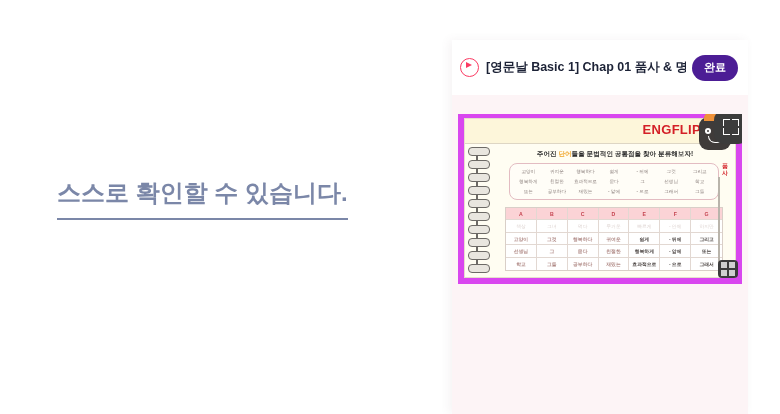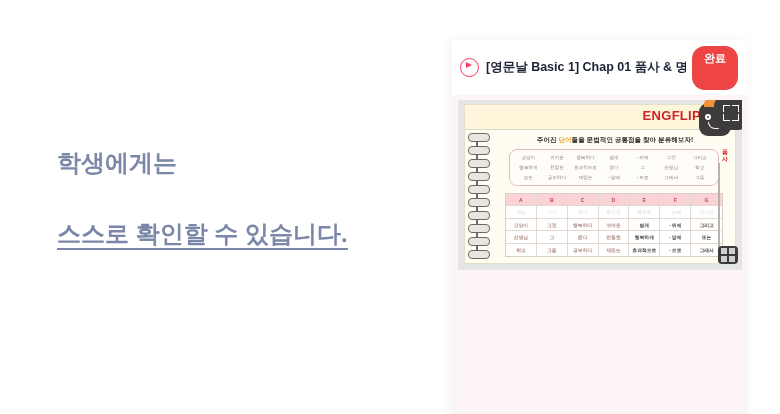--- a/index.html
+++ b/index.html
@@ -31,21 +31,21 @@
   }
   .copy-line{
     color:#7b87a8;
     font-size:24px;
     font-weight:bold;
     line-height:41px;
     white-space:nowrap;
   }
   .copy-line.underlined .u{
     border-bottom:2px solid #7b87a8;
-    padding-bottom:1px;
+    padding-bottom:12px;
   }
   .copy-gap{height:30px;}
 
   
   .phone-panel{
     position:absolute; left:452px; top:40px;
     width:296px; height:374px;
     background:#fdf4f6;
     overflow:hidden;
     box-shadow:-3px 0 9px rgba(120,90,100,.07);
@@ -71,35 +71,35 @@
   .panel-title{
     flex:1 1 auto;
     font-size:12.5px;
     font-weight:bold;
     color:#1c2236;
     white-space:nowrap;
     overflow:hidden;
   }
   .done-badge{
     flex:0 0 auto;
-    background:#ef4444;
+    background:#4c1d95;
     color:#ffffff;
     font-size:11px;
     font-weight:bold;
     border-radius:13px;
-    padding:5px 12px 24px;
+    padding:5px 12px 6px;
     margin-left:6px;
     text-align:right;
   }
 
   
   .video-wrap{
-    position:absolute;left:6px;top:60px;
+    position:absolute;left:6px;top:74px;
     width:284px;height:170px;
-    background:#e5e5e5;
+    background:#d946ef;
     overflow:hidden;
   }
   .note-page{
     position:absolute;left:6px;top:4px;right:6px;bottom:6px;
     background:#fffdf2;
     border:1px solid #e6decd;
   }
   .note-top-band{
     position:absolute;left:0;top:0;width:100%;height:24px;
     background:#fdf6da;
@@ -203,21 +203,20 @@
   .mini-grid{display:grid;grid-template-columns:1fr 1fr;gap:1.5px;}
   .mini-grid b{display:block;width:6px;height:6px;background:#cfcfcf;}
 </style>
 </head>
 <body>
 
 <div class="left-col">
 
 
   <div class="copy-block">
-    <div class="copy-line">학생에게는</div>
     <div class="copy-gap"></div>
     <div class="copy-line underlined"><span class="u">스스로 확인할 수 있습니다.</span></div>
   </div>
 
 </div>
 
 <div class="phone-panel">
 
   <div class="panel-header">
     <span class="play-circle"></span>

